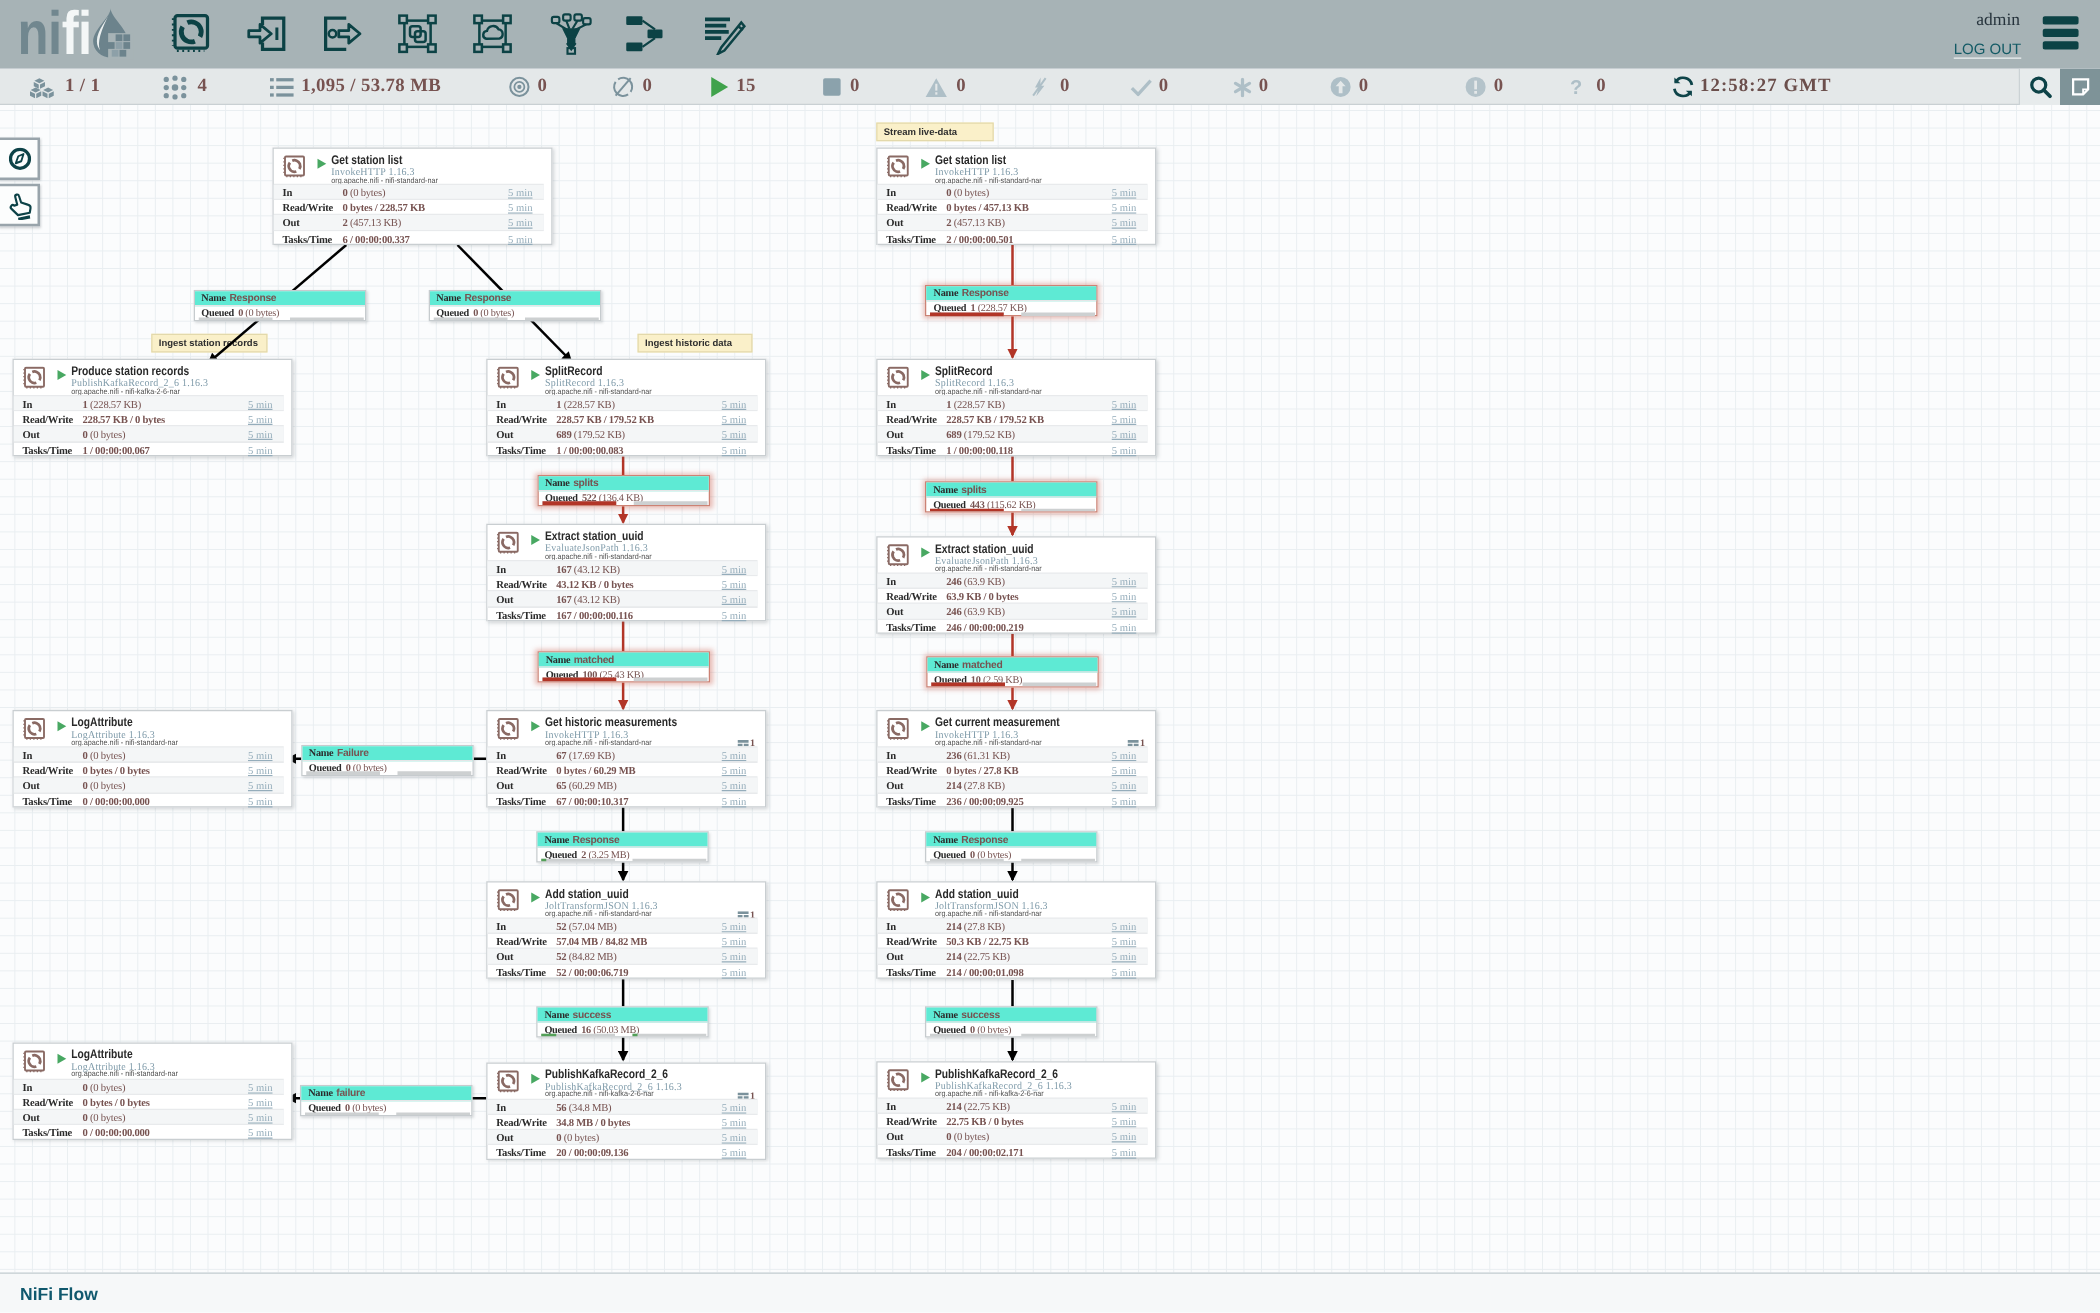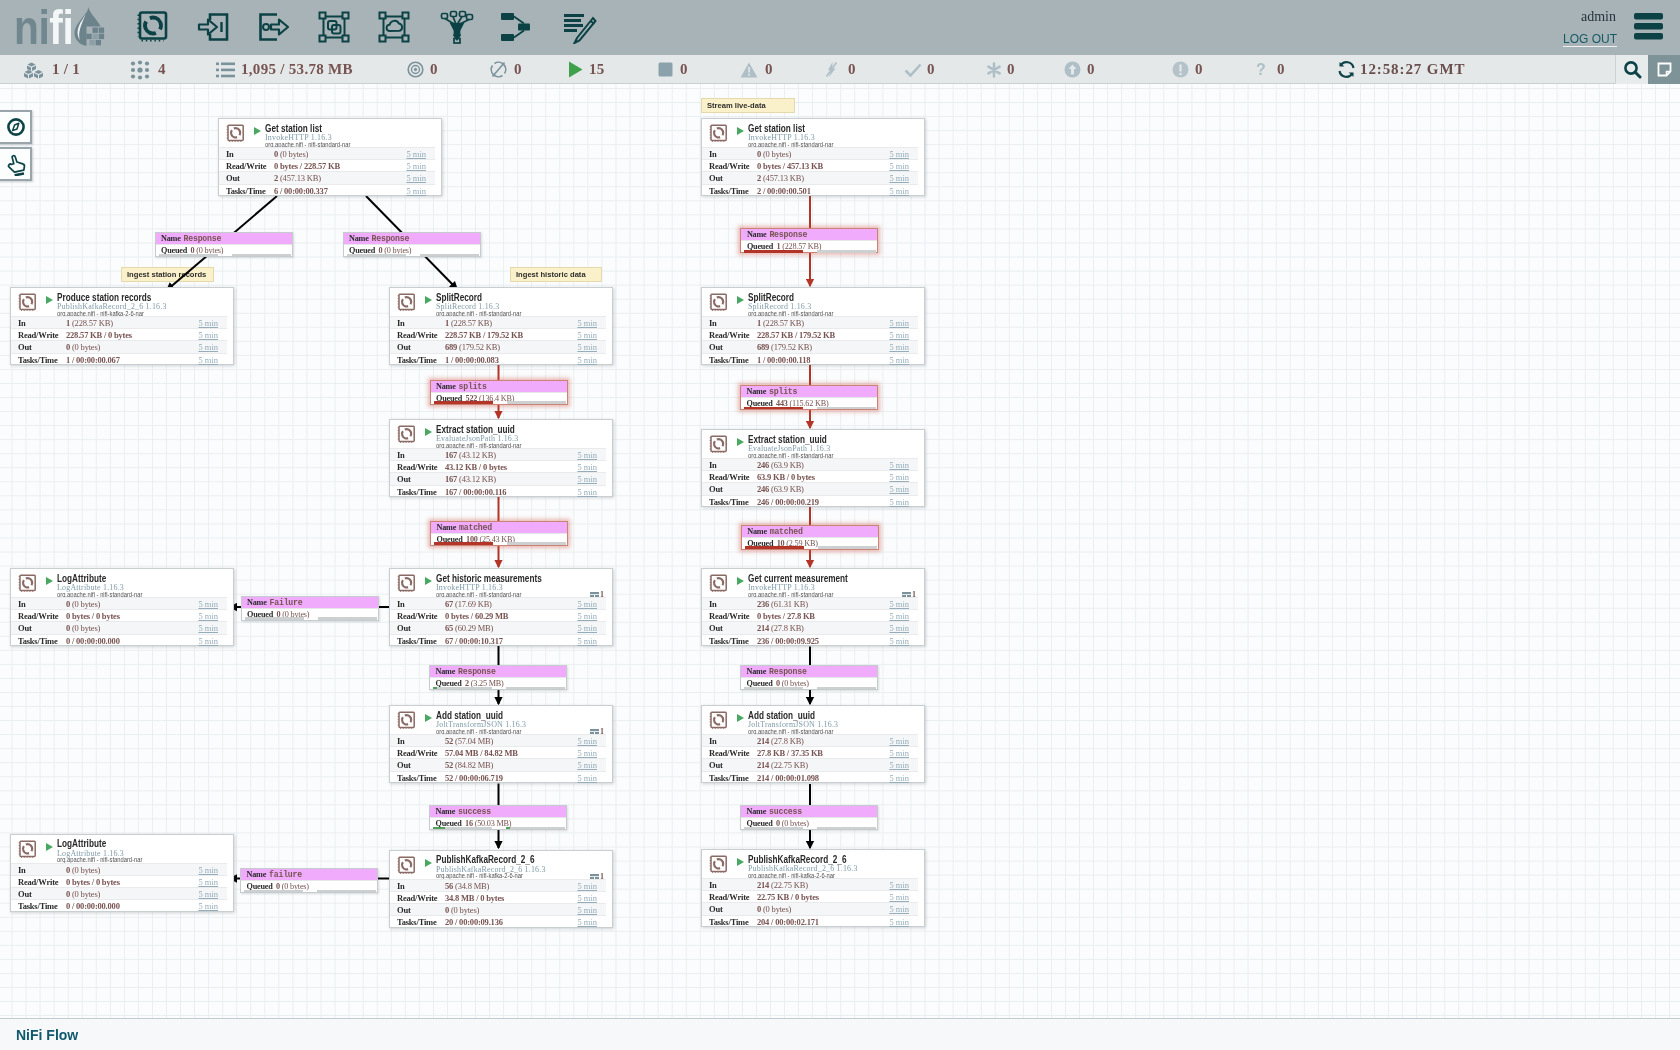--- a/index.html
+++ b/index.html
@@ -26,24 +26,24 @@
 .pplay{position:absolute;left:34.5px;top:8px;width:0;height:0;border-left:7.2px solid #48a862;border-top:4.3px solid transparent;border-bottom:4.3px solid transparent;}
 .prow{position:absolute;left:0;width:216px;height:12.2px;font-size:8.5px;line-height:12.4px;white-space:nowrap;box-shadow:0 -1px 0 0 #e8eaec;}
 .prow.odd{background:#f4f6f7;}
 .prl{position:absolute;left:7px;font-family:"Liberation Serif",serif;font-weight:bold;color:#2b2b2b;letter-spacing:-0.2px;}
 .prv{position:absolute;left:55px;font-family:"Liberation Serif",serif;color:#775351;letter-spacing:-0.2px;}
 .prv b{font-weight:bold;}
 .prm{position:absolute;right:9px;font-family:"Liberation Serif",serif;color:#95adbb;text-decoration:underline;}
 .badge{position:absolute;right:8px;top:21px;font-family:"Liberation Serif",serif;font-weight:bold;font-size:8px;color:#775351;}
 .clabel{position:absolute;width:138px;height:25px;background:#fff;border:1px solid #c6cbce;box-shadow:1px 1px 2px rgba(80,90,95,0.2);font-size:8.2px;}
 .clabel.red{border:1px solid #cc8274;box-shadow:0 0 4px 2px rgba(200,80,60,0.38);}
-.crow1{position:absolute;left:0;top:0;width:100%;height:12px;background:#f0abfc;border-bottom:1px solid #e4e6e7;line-height:12px;}
+.crow1{position:absolute;left:0;top:0;width:100%;height:12px;background:#5eead4;border-bottom:1px solid #e4e6e7;line-height:12px;}
 .crow2{position:absolute;left:0;top:13px;width:100%;height:12px;line-height:9.5px;}
 .cl{font-family:"Liberation Serif",serif;font-weight:bold;color:#2b2b2b;position:absolute;left:5.5px;letter-spacing:-0.2px;}
-.cv{font-family:Liberation Mono, monospace;color:#775351;position:absolute;left:28px;letter-spacing:-0.2px;}
+.cv{font-family:Liberation Sans, sans-serif;color:#775351;position:absolute;left:28px;letter-spacing:-0.2px;}
 .cv2{font-family:"Liberation Serif",serif;color:#775351;position:absolute;left:35px;letter-spacing:-0.2px;}
 .cv b,.cv2 b{font-weight:bold;}
 .bar{position:absolute;top:20.8px;height:2.4px;width:59px;background:#cdd0d1;}
 .b1{left:3px;}.b2{left:76px;}
 .barfill{position:absolute;left:0;top:0;height:100%;}
 .ylabel{position:absolute;height:15px;background:#faf0c9;border:1px solid #e3d9ab;font-size:7.6px;font-weight:bold;color:#2f2f2f;line-height:14px;padding-left:5px;white-space:nowrap;}
 .palbtn{position:absolute;width:34px;background:#fcfdfd;border:2px solid #99a4ab;box-shadow:1px 1px 2px rgba(80,90,95,0.3);}
 </style></head><body>
 
 <div id="header">
@@ -752,21 +752,21 @@
       <div class="pname">Add station_uuid</div>
       <div class="ptype">JoltTransformJSON 1.16.3</div>
       <div class="porg">org.apache.nifi - nifi-standard-nar</div>
       <div class="prow odd" style="top:29.0px;">
         <span class="prl">In</span>
         <span class="prv"><b>214</b> (27.8 KB)</span>
         <span class="prm">5 min</span>
       </div>
       <div class="prow" style="top:41.2px;">
         <span class="prl">Read/Write</span>
-        <span class="prv"><b>27.8 KB / 37.35 KB</b></span>
+        <span class="prv"><b>50.3 KB / 22.75 KB</b></span>
         <span class="prm">5 min</span>
       </div>
       <div class="prow odd" style="top:53.4px;">
         <span class="prl">Out</span>
         <span class="prv"><b>214</b> (22.75 KB)</span>
         <span class="prm">5 min</span>
       </div>
       <div class="prow" style="top:65.6px;">
         <span class="prl">Tasks/Time</span>
         <span class="prv"><b>214 / 00:00:01.098</b></span>

